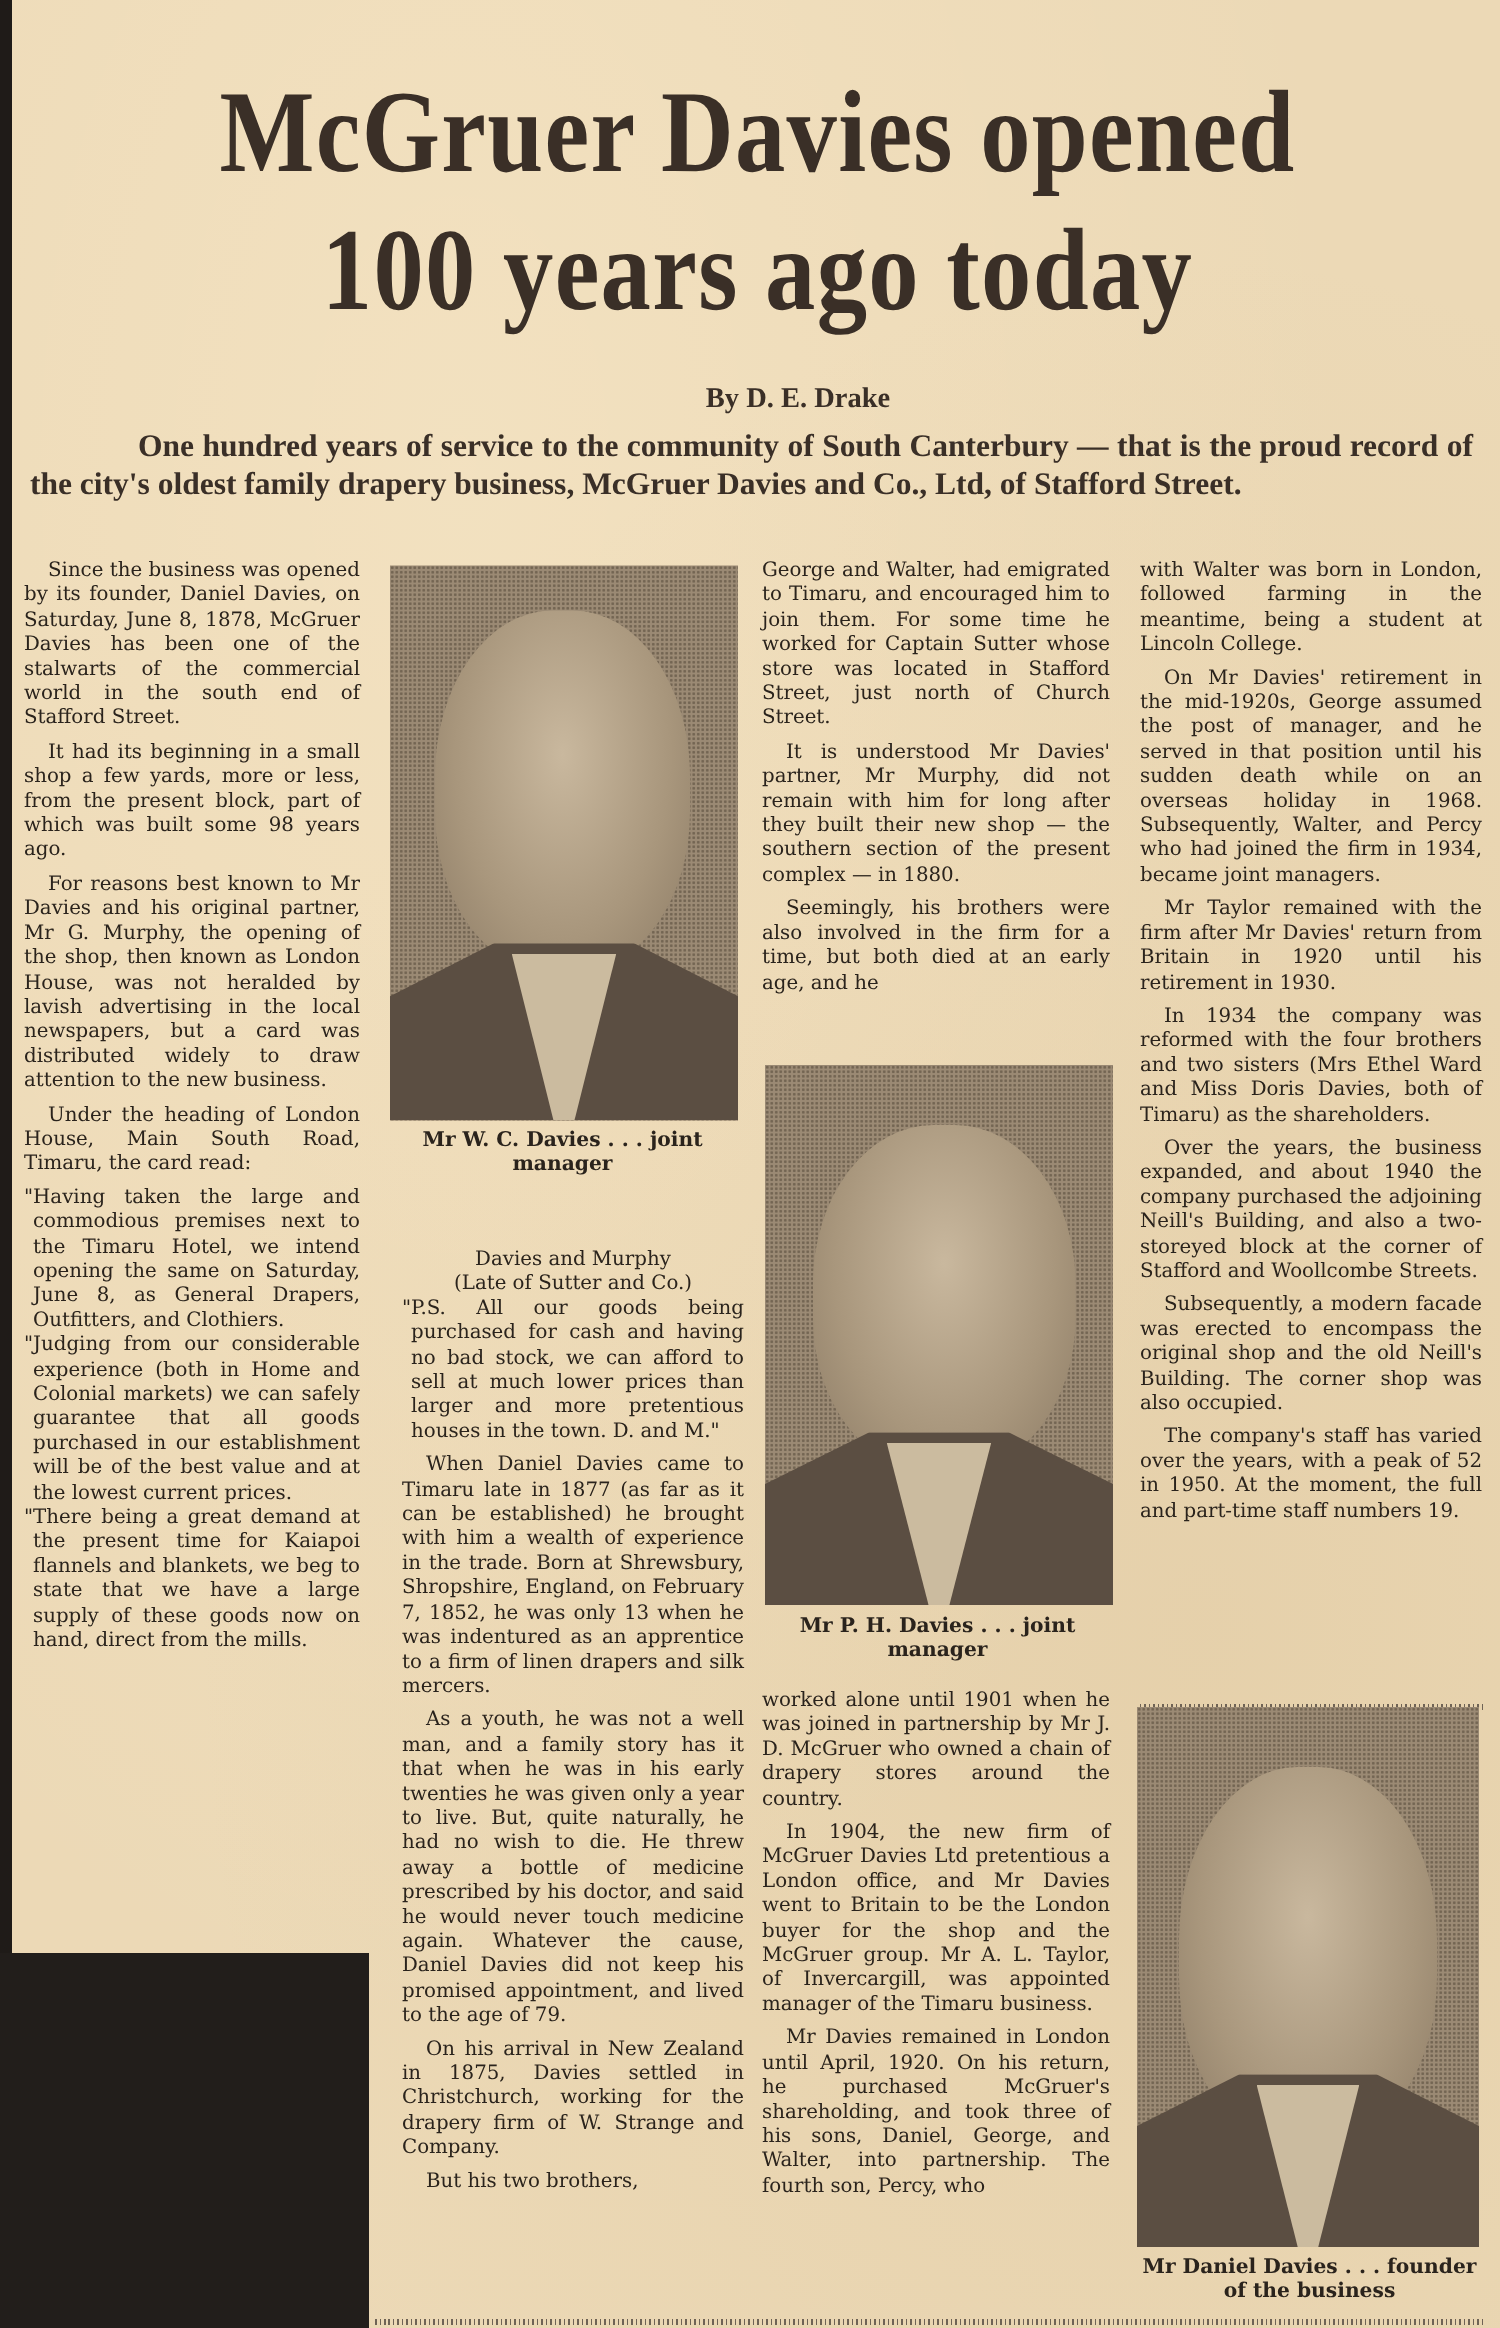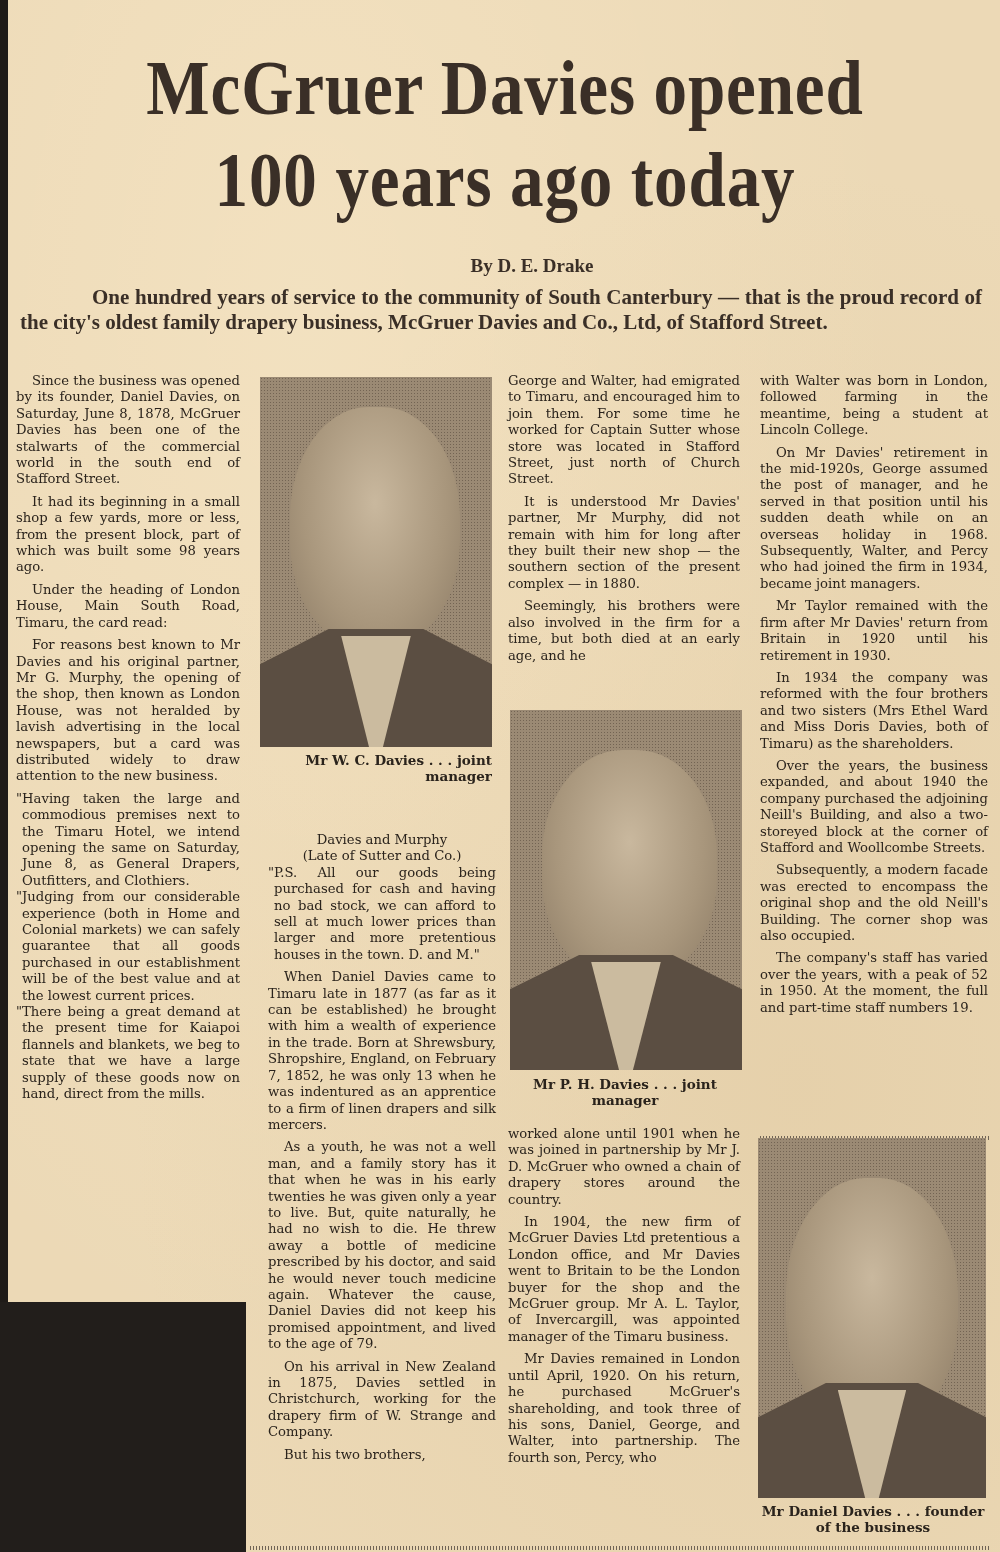--- a/index.html
+++ b/index.html
@@ -87,33 +87,33 @@
   <div>McGruer Davies opened</div>
   <div>100 years ago today</div>
 </div>
 
 <div class="byline">By D. E. Drake</div>
 <div class="standfirst">One hundred years of service to the community of South Canterbury — that is the proud record of the city's oldest family drapery business, McGruer Davies and Co., Ltd, of Stafford Street.</div>
 
 <div class="col col1">
   <p>Since the business was opened by its founder, Daniel Davies, on Saturday, June 8, 1878, McGruer Davies has been one of the stalwarts of the commercial world in the south end of Stafford Street.</p>
   <p>It had its beginning in a small shop a few yards, more or less, from the present block, part of which was built some 98 years ago.</p>
+  <p>For reasons best known to Mr Davies and his original partner, Mr G. Murphy, the opening of the shop, then known as London House, was not heralded by lavish advertising in the local newspapers, but a card was distributed widely to draw attention to the new business.</p>
   <p>Under the heading of London House, Main South Road, Timaru, the card read:</p>
-  <p>For reasons best known to Mr Davies and his original partner, Mr G. Murphy, the opening of the shop, then known as London House, was not heralded by lavish advertising in the local newspapers, but a card was distributed widely to draw attention to the new business.</p>
   <p class="quote">"Having taken the large and commodious premises next to the Timaru Hotel, we intend opening the same on Saturday, June 8, as General Drapers, Outfitters, and Clothiers.</p>
   <p class="quote">"Judging from our considerable experience (both in Home and Colonial markets) we can safely guarantee that all goods purchased in our establishment will be of the best value and at the lowest current prices.</p>
   <p class="quote">"There being a great demand at the present time for Kaiapoi flannels and blankets, we beg to state that we have a large supply of these goods now on hand, direct from the mills.</p>
 </div>
 
 <div class="photo" style="left:260px;top:377px;width:232px;height:370px;">
   <div class="face" style="left:30px;top:30px;width:170px;height:240px;"></div>
   <div class="suit"></div>
   <div class="collar"></div>
 </div>
-<div class="caption" style="left:258px;top:752px;width:234px;text-align:right;">Mr W. C. Davies . . . joint manager</div>
+<div class="caption" style="left:258px;top:752px;width:234px;">Mr W. C. Davies . . . joint manager</div>
 
 <div class="col col2">
   <p class="center" style="margin:0;">Davies and Murphy</p>
   <p class="center" style="margin:0;text-align:center;">(Late of Sutter and Co.)</p>
   <p class="quote" style="margin-bottom:6px;">"P.S. All our goods being purchased for cash and having no bad stock, we can afford to sell at much lower prices than larger and more pretentious houses in the town. D. and M."</p>
   <p>When Daniel Davies came to Timaru late in 1877 (as far as it can be established) he brought with him a wealth of experience in the trade. Born at Shrewsbury, Shropshire, England, on February 7, 1852, he was only 13 when he was indentured as an apprentice to a firm of linen drapers and silk mercers.</p>
   <p>As a youth, he was not a well man, and a family story has it that when he was in his early twenties he was given only a year to live. But, quite naturally, he had no wish to die. He threw away a bottle of medicine prescribed by his doctor, and said he would never touch medicine again. Whatever the cause, Daniel Davies did not keep his promised appointment, and lived to the age of 79.</p>
   <p>On his arrival in New Zealand in 1875, Davies settled in Christchurch, working for the drapery firm of W. Strange and Company.</p>
   <p>But his two brothers,</p>
 </div>

